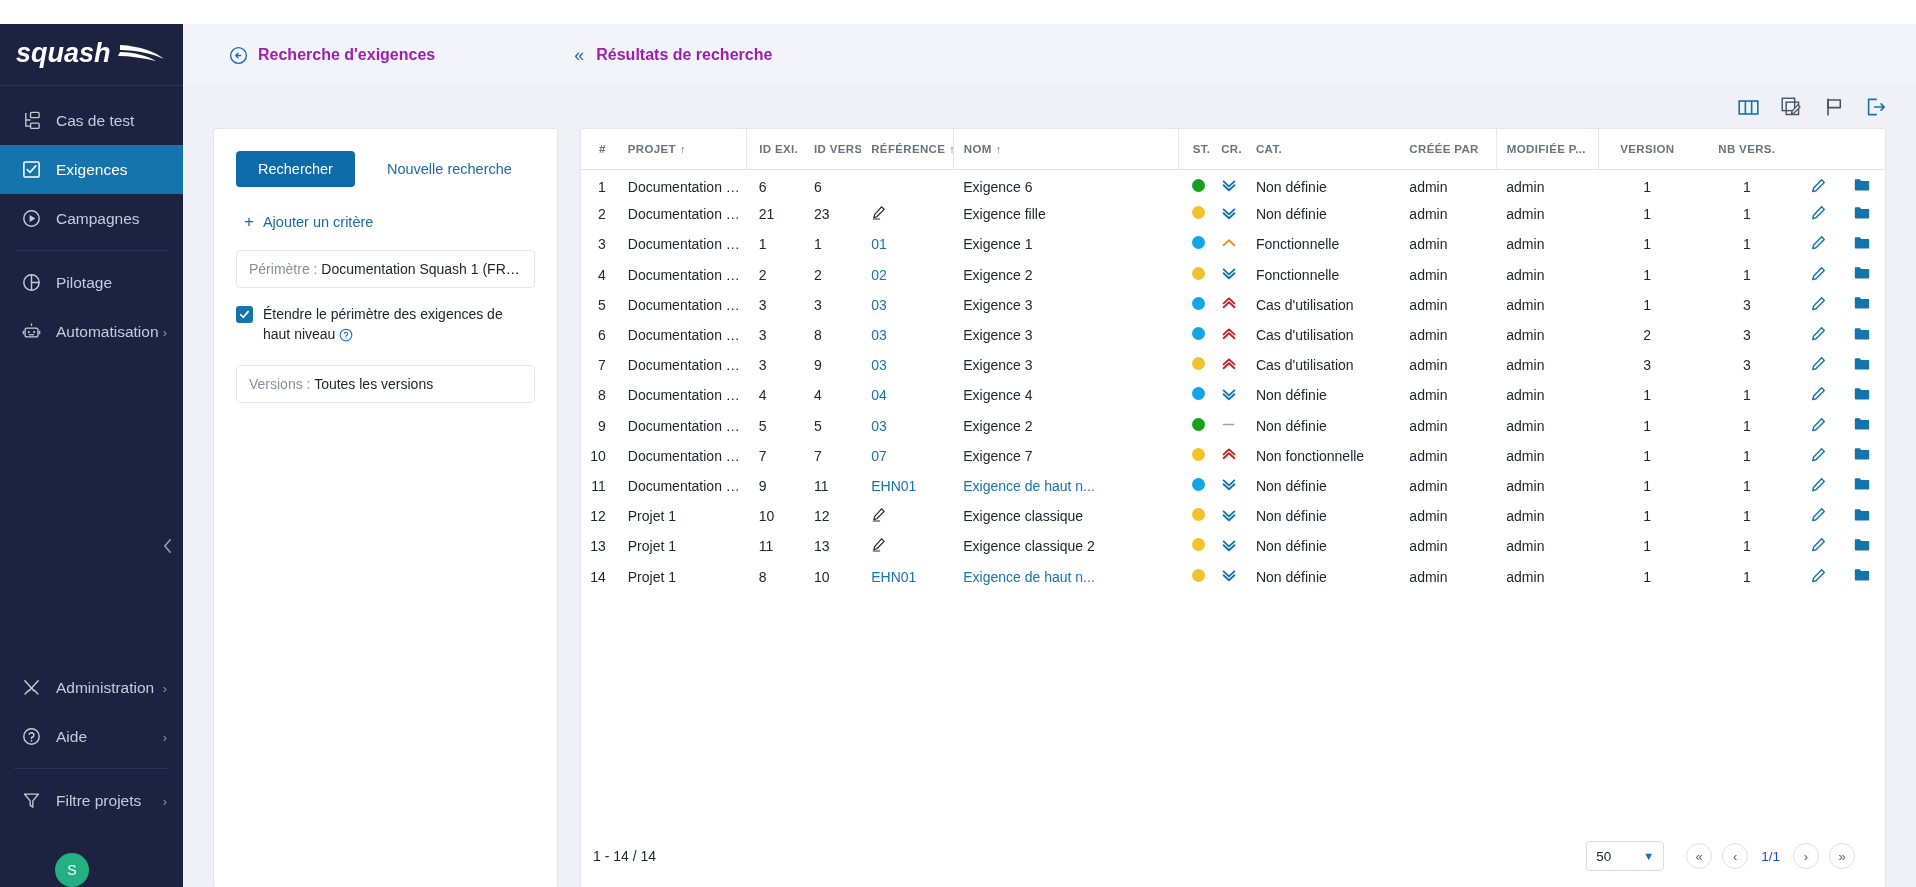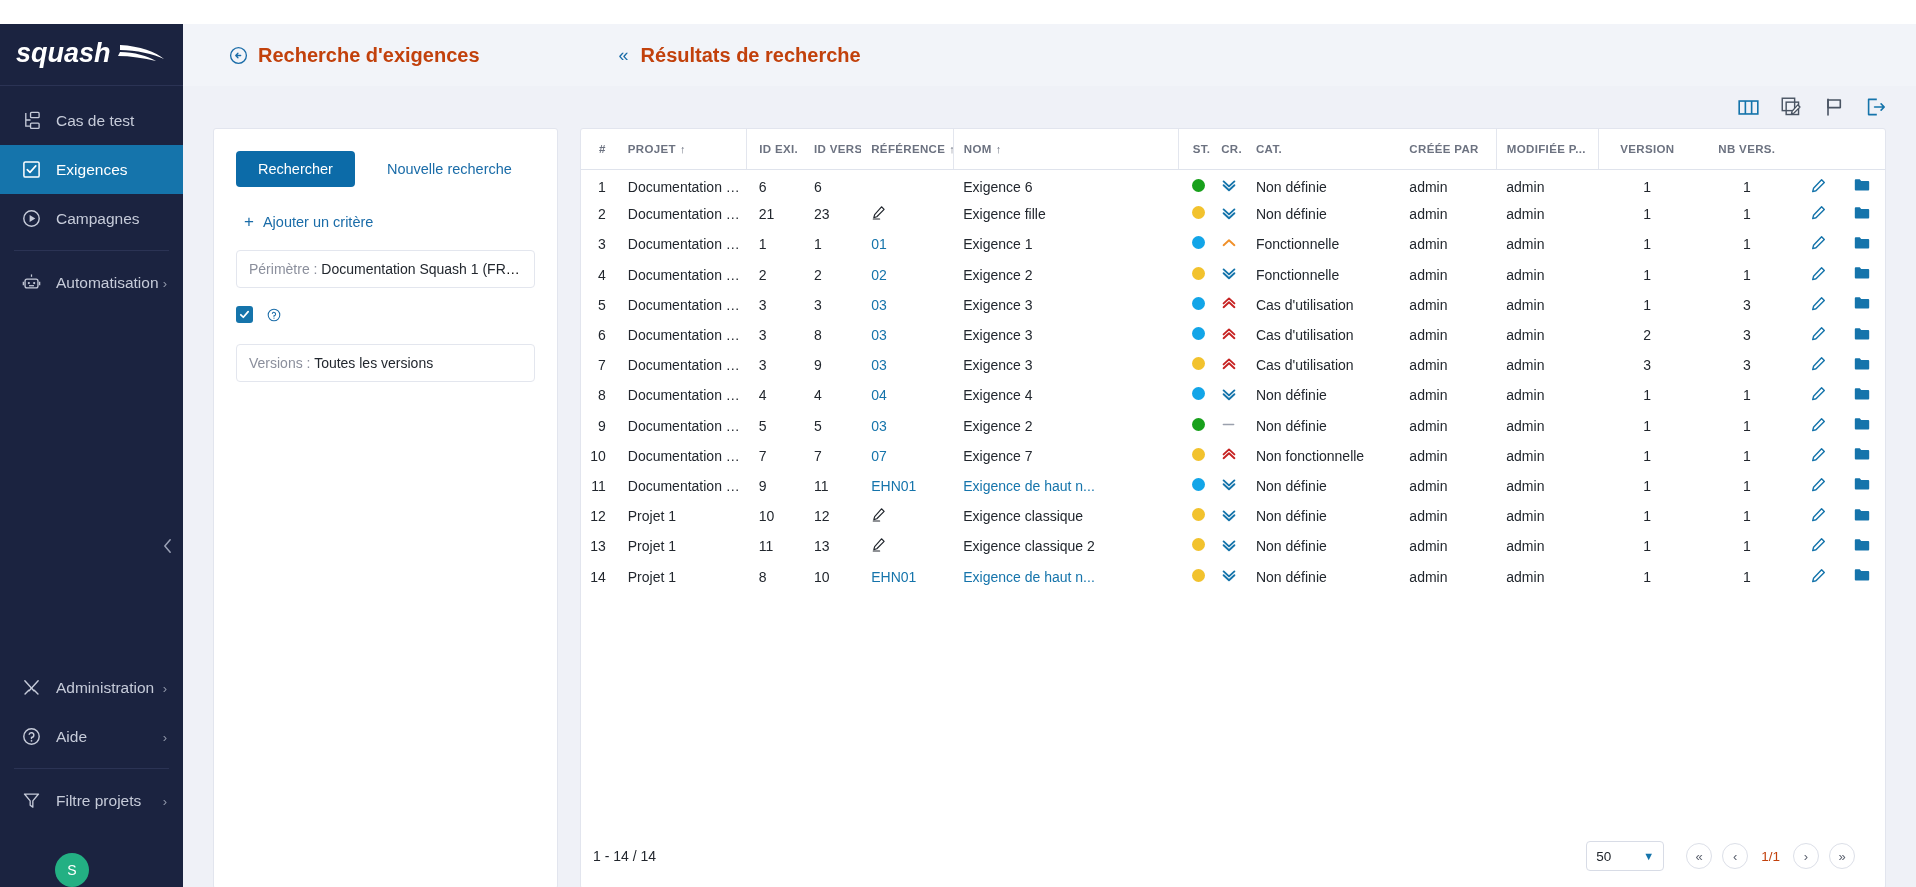--- a/index.html
+++ b/index.html
@@ -64,21 +64,21 @@
   .main { flex: 1 1 auto; height: 887px; background: #eff1f7; display: flex; flex-direction: column; min-width:0; }
 
   .topbar {
     height: 62px; min-height: 62px; background: #f2f4f9;
     display: flex; align-items: center;
   }
   .crumb { display: flex; align-items: center; cursor: pointer; }
   .crumb-1 { margin-left: 46px; }
   .crumb-2 { margin-left: 139px; }
   .crumb-ico { color: #1a6ca8; display:flex; align-items:center; margin-right: 10px; }
-  .crumb-txt { color: #c2410c; font-size: 20px; font-weight: 600; }
+  .crumb-txt { color: #a21caf; font-size: 16px; font-weight: 600; }
   .crumb-dbl { color: #1a6ca8; font-size: 18px; margin-right: 12px; }
 
   .toolbar-row {
     height: 42px; min-height: 42px; background: #eff1f7;
     display: flex; align-items: center; justify-content: flex-end;
     padding-right: 30px; gap: 22px;
   }
   .tb-ico { cursor: pointer; display:flex; align-items:center; }
 
   .content {
@@ -191,21 +191,21 @@
     cursor: pointer; margin-right: 12px;
   }
   .select-box .chev { color: #1574ab; font-size: 11px; }
   .pg-btn {
     width: 26px; height: 26px; border-radius: 50%;
     border: 1px solid #dcdfe8; background: #fff;
     display: flex; align-items: center; justify-content: center;
     font-size: 13px; color: #5d6370; cursor: pointer;
     font-family: inherit;
   }
-  .pg-label { font-size: 13.5px; color: #c2410c; margin: 0 3px; }
+  .pg-label { font-size: 13.5px; color: #1d4ed8; margin: 0 3px; }
 </style>
 </head>
 <body>
 
 <div class="app">
 
   <aside class="sidebar">
 
     <div class="logo-wrap">
       <svg class="logo-svg" width="150" height="36" viewBox="0 0 150 36">
@@ -243,20 +243,29 @@
           <svg width="19" height="19" viewBox="0 0 20 20">
               <circle cx="10" cy="10" r="8.1" fill="none" stroke="#c6cbd9" stroke-width="1.5"></circle>
               <path d="M8 6.4 L14 10 L8 13.6 Z" fill="#c6cbd9"></path>
             </svg>
         </span>
         <span>Campagnes</span>
       </div>
 
       <div class="nav-sep"></div>
 
+      <div class="nav-item">
+        <span class="nav-icon">
+          <svg width="19" height="19" viewBox="0 0 20 20">
+              <circle cx="10" cy="10" r="8.1" fill="none" stroke="#c6cbd9" stroke-width="1.5"></circle>
+              <path d="M10 2 V18 M10 10 H18" fill="none" stroke="#c6cbd9" stroke-width="1.5"></path>
+            </svg>
+        </span>
+        <span>Pilotage</span>
+      </div>
 
       <div class="nav-item">
         <span class="nav-icon">
           <svg width="19" height="19" viewBox="0 0 20 20">
               <path d="M10 1.5 V4" stroke="#c6cbd9" stroke-width="1.3"></path>
               <rect x="3.2" y="6.5" width="13.6" height="9.2" rx="2" fill="none" stroke="#c6cbd9" stroke-width="1.4"></rect>
               <circle cx="7.2" cy="10.6" r="1.15" fill="#c6cbd9"></circle>
               <circle cx="12.8" cy="10.6" r="1.15" fill="#c6cbd9"></circle>
               <path d="M7.4 13.4 H12.6" stroke="#c6cbd9" stroke-width="1.3"></path>
               <path d="M1.4 9.3 V12.9 M18.6 9.3 V12.9" stroke="#c6cbd9" stroke-width="1.3"></path>
@@ -377,21 +386,21 @@
         <div class="field">
           <span class="lbl">Périmètre : </span><span class="val">Documentation Squash 1 (FR), Pr...</span>
         </div>
 
         <div class="chk-row">
           <span class="chk">
             <svg width="11" height="11" viewBox="0 0 12 12">
                 <path d="M2 6.3 L4.7 9 L10 2.9" fill="none" stroke="#ffffff" stroke-width="1.9" stroke-linecap="round" stroke-linejoin="round"></path>
               </svg>
           </span>
-          <span class="chk-lbl"><span class="help-ico">
+          <span class="chk-lbl"><span>Étendre le périmètre des exigences de haut niveau</span><span class="help-ico">
                 <svg width="14" height="14" viewBox="0 0 20 20">
                   <circle cx="10" cy="10" r="8.3" fill="none" stroke="#1a6ca8" stroke-width="1.5"></circle>
                   <path d="M7.7 7.7 A2.4 2.4 0 1 1 10 11 V12" fill="none" stroke="#1a6ca8" stroke-width="1.5" stroke-linecap="round"></path>
                   <circle cx="10" cy="14.4" r=".95" fill="#1a6ca8"></circle>
                 </svg>
               </span></span>
         </div>
 
         <div class="field">
           <span class="lbl">Versions : </span><span class="val">Toutes les versions</span>

